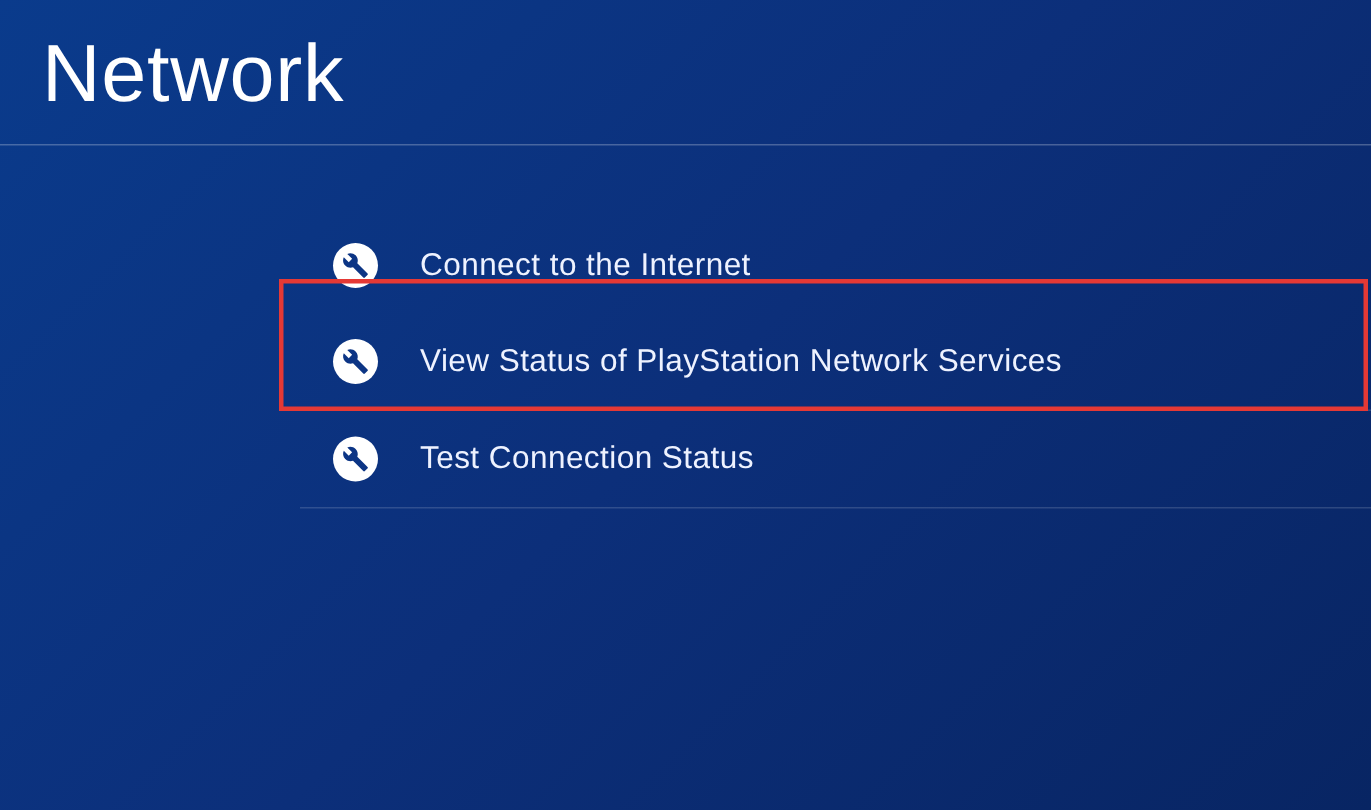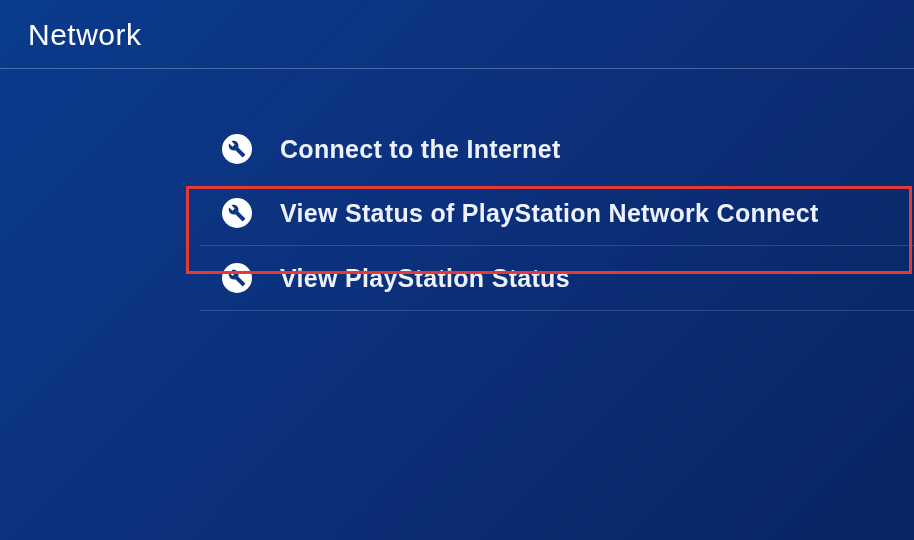--- a/index.html
+++ b/index.html
@@ -14,21 +14,21 @@
       font-family: -apple-system, BlinkMacSystemFont, "Segoe UI", Arial, sans-serif;
       font-weight: 300;
       color: #ffffff;
       overflow: hidden;
       position: relative;
     }
     .header {
       padding: 18px 28px 16px 28px;
     }
     .header-title {
-      font-size: 30px;
+      font-size: 54px;
       font-weight: 300;
       letter-spacing: 0.5px;
     }
     .header-divider {
       height: 1px;
       background: rgba(255,255,255,0.25);
       margin: 0;
     }
     .menu-container {
       padding-top: 48px;
@@ -59,22 +59,22 @@
       align-items: center;
       justify-content: center;
       margin-right: 28px;
       flex-shrink: 0;
     }
     .wrench-icon svg {
       width: 18px;
       height: 18px;
     }
     .menu-label {
-      font-size: 25px;
-      font-weight: 700;
+      font-size: 21px;
+      font-weight: 400;
       letter-spacing: 0.3px;
       color: #eef2ff;
       text-align: center;
     }
     .highlight-box {
       position: absolute;
       border: 3px solid #e53935;
       pointer-events: none;
       left: 186px;
       top: 186px;
@@ -102,27 +102,27 @@
   </div>
 
 
 
   <div class="menu-item">
     <span class="wrench-icon">
       <svg viewBox="0 0 24 24" fill="none">
           <path d="M22.7 19l-9.1-9.1c.9-2.3.4-5-1.5-6.9-2-2-5-2.4-7.4-1.3L9 6 6 9 1.6 4.7C.4 7.1.9 10.1 2.9 12.1c1.9 1.9 4.6 2.4 6.9 1.5l9.1 9.1c.4.4 1 .4 1.4 0l2.3-2.3c.5-.4.5-1.1.1-1.4z" fill="#0c3585"></path>
         </svg>
     </span>
-    <span class="menu-label">View Status of PlayStation Network Connect</span>
+    <span class="menu-label">View Status of PlayStation Network Services</span>
   </div>
 
   <div class="menu-item">
     <span class="wrench-icon">
       <svg viewBox="0 0 24 24" fill="none">
           <path d="M22.7 19l-9.1-9.1c.9-2.3.4-5-1.5-6.9-2-2-5-2.4-7.4-1.3L9 6 6 9 1.6 4.7C.4 7.1.9 10.1 2.9 12.1c1.9 1.9 4.6 2.4 6.9 1.5l9.1 9.1c.4.4 1 .4 1.4 0l2.3-2.3c.5-.4.5-1.1.1-1.4z" fill="#0c3585"></path>
         </svg>
     </span>
-    <span class="menu-label">View PlayStation Status</span>
+    <span class="menu-label">Test Connection Status</span>
   </div>
 
 </div>
 
 <div class="highlight-box"></div>
 
 </body></html>

